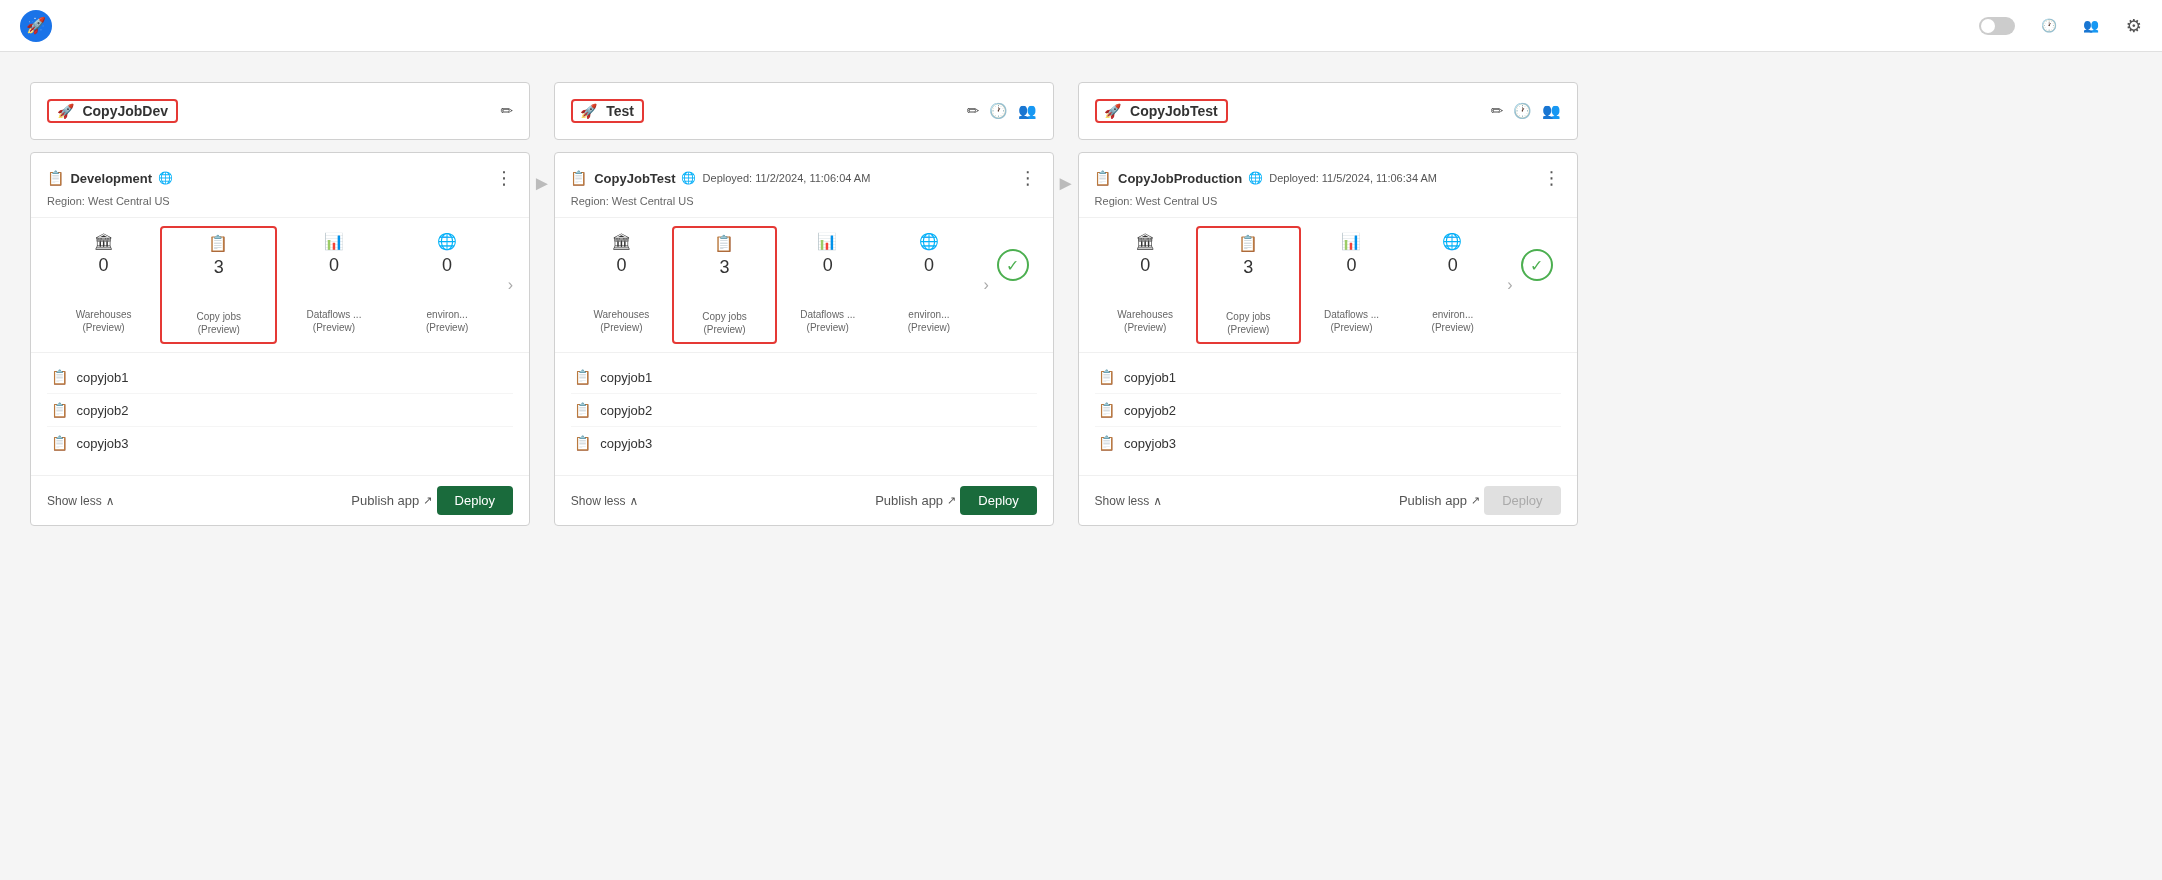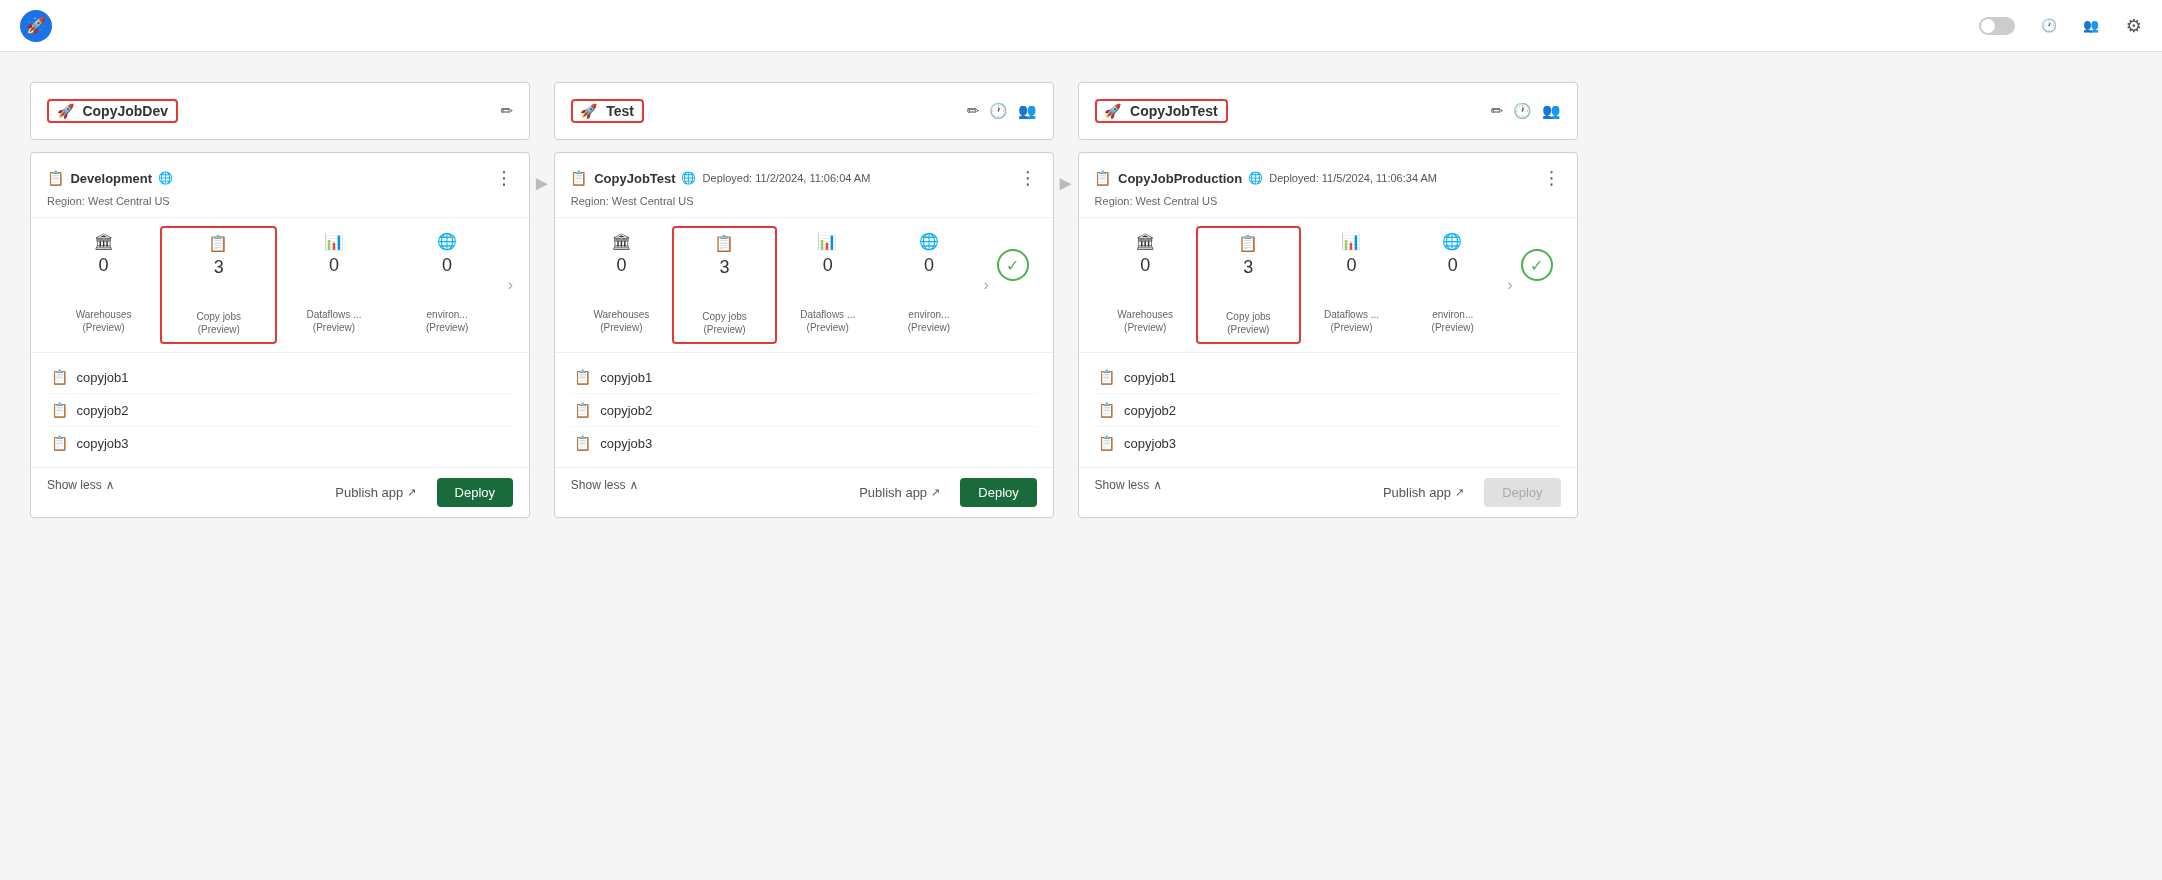--- a/index.html
+++ b/index.html
@@ -217,37 +217,38 @@
       gap: 8px;
       padding: 8px 4px;
       font-size: 13px;
       color: #333;
       border-bottom: 1px solid #f5f5f5;
     }
     .list-item:last-child { border-bottom: none; }
     .list-item-icon { color: #555; font-size: 14px; }
     .card-footer {
       display: flex;
-      align-items: flex-start;
+      align-items: center;
       justify-content: space-between;
       padding: 10px 16px;
       border-top: 1px solid #f0f0f0;
+      margin-top: 8px;
     }
     .show-less {
       font-size: 12px;
       color: #555;
       cursor: pointer;
       display: flex;
       align-items: center;
       gap: 4px;
     }
     .footer-actions {
       display: flex;
       align-items: center;
-      gap: 20px;
+      gap: 4px;
     }
     .publish-btn {
       font-size: 13px;
       color: #555;
       cursor: pointer;
       display: flex;
       align-items: center;
       gap: 4px;
       background: none;
       border: none;

